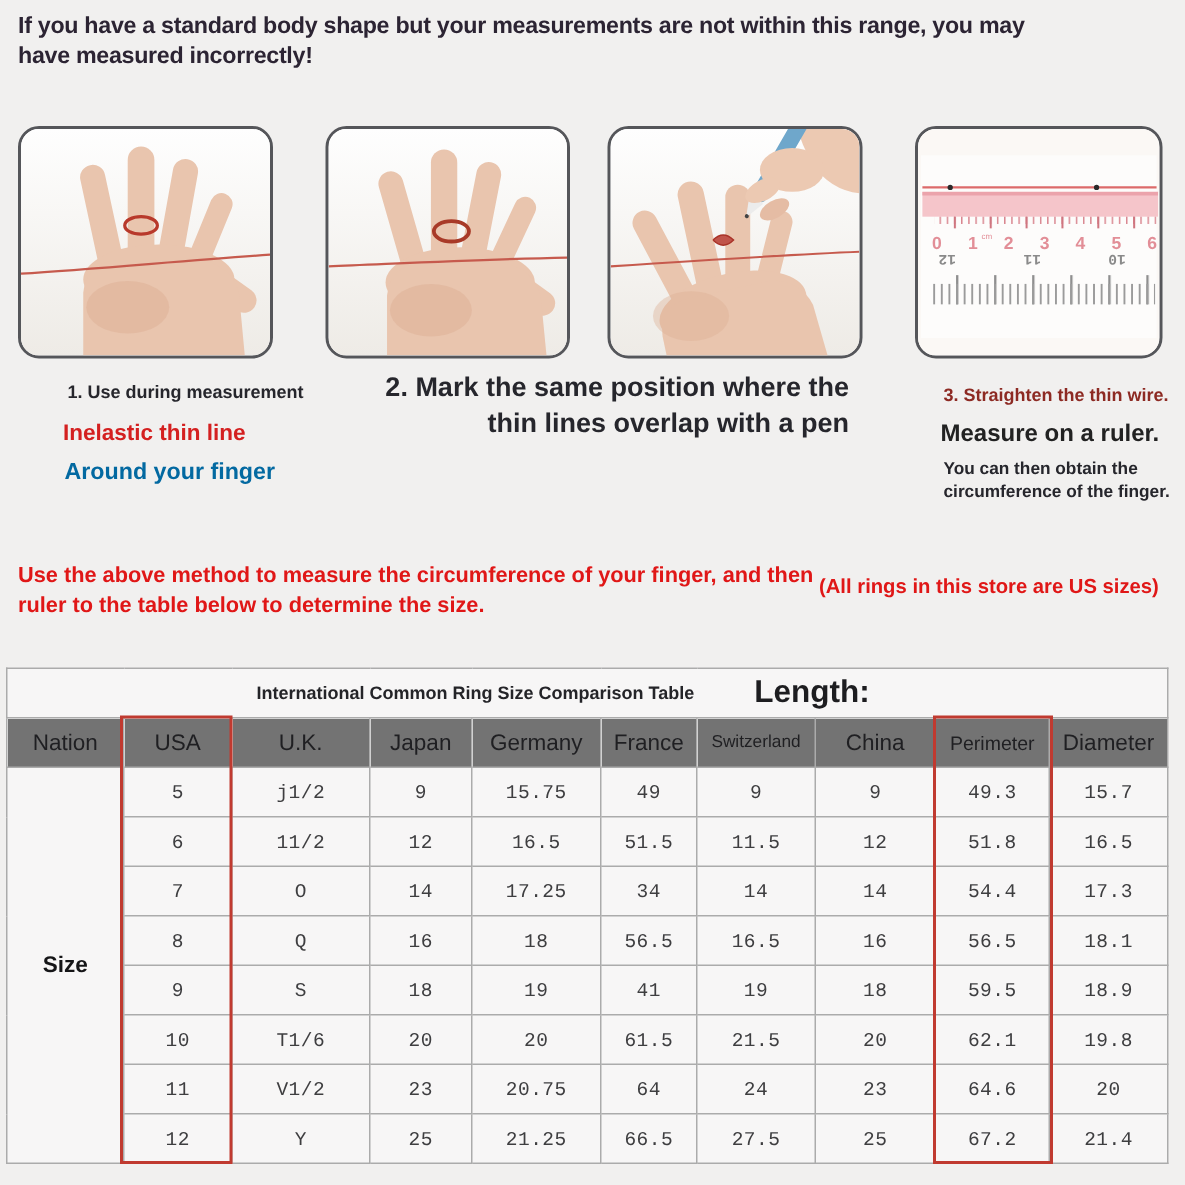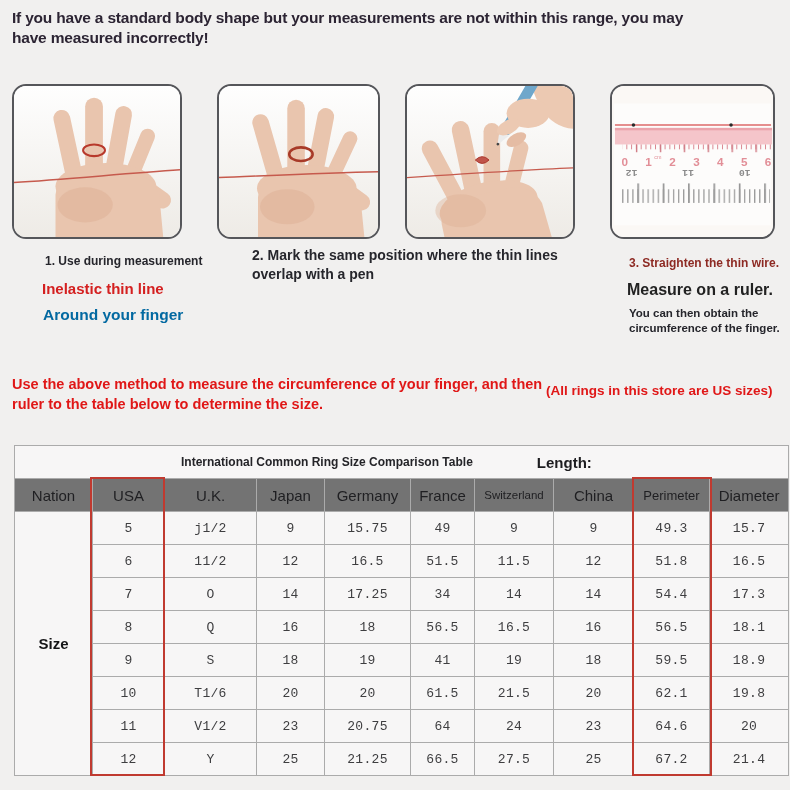--- a/index.html
+++ b/index.html
@@ -27,46 +27,46 @@
   .p1{left:12px;width:170px;}
   .p2{left:217px;width:163px;}
   .p3{left:405px;width:170px;}
   .p4{left:610px;width:165px;}
 
   
   .cap{color:#26262c;}
   .s1a{left:45px;top:254px;font-size:12px;font-weight:600;}
   .s1b{left:42px;top:280px;font-size:15px;font-weight:700;color:#d42020;}
   .s1c{left:43px;top:306px;font-size:15.5px;font-weight:700;color:#0369a1;text-align:right;}
-  .s2a{left:252px;top:246px;width:332px;font-size:14px;font-weight:600;line-height:1.35;}
+  .s2a{left:234px;top:246px;width:332px;font-size:18px;font-weight:600;line-height:1.35;text-align:right;}
   .s3a{left:629px;top:256px;font-size:12px;font-weight:700;color:#8d2a23;}
   .s3b{left:627px;top:281px;font-size:16px;font-weight:700;color:#222;}
   .s3c{left:629px;top:306px;width:158px;font-size:11.5px;font-weight:600;line-height:1.3;}
 
   
   .instruction{
     left:12px;top:375px;width:540px;
     font-size:14.5px;font-weight:700;line-height:1.35;color:#e01717;
   }
   .aside{
     left:546px;top:383px;width:240px;
     font-size:13.5px;font-weight:700;color:#e01717;
   }
 
   
-  .tablewrap{left:14px;top:445px;width:774px;}
+  .tablewrap{left:4px;top:445px;width:774px;}
   table{
     border-collapse:collapse;table-layout:fixed;width:774px;
     background:#f7f6f6;border:1px solid #8f8f8f;
   }
   td,th{border:1px solid #ababab;text-align:center;padding:0;overflow:hidden;}
   .title-row td{height:32px;border-bottom:1px solid #ababab;}
   .title-inner{display:flex;align-items:center;}
   .tbl-title{margin-left:166px;font-size:12px;font-weight:700;color:#242428;}
-  .len-label{margin-left:64px;font-size:15px;font-weight:700;color:#1d1d20;}
+  .len-label{margin-left:40px;font-size:21px;font-weight:700;color:#1d1d20;}
   .head-row th{height:32px;font-size:15px;font-weight:400;color:#1f1f22;background:#737373;}
   th.small{font-size:11.5px;}
   th.med{font-size:13px;margin-left:16px;}
   tbody td{
     height:32px;
     font-family:"Liberation Mono","DejaVu Sans Mono",monospace;
     font-size:13px;color:#3e3e40;letter-spacing:0.3px;
   }
   td.size-cell{
     font-family:"Liberation Sans",sans-serif;

